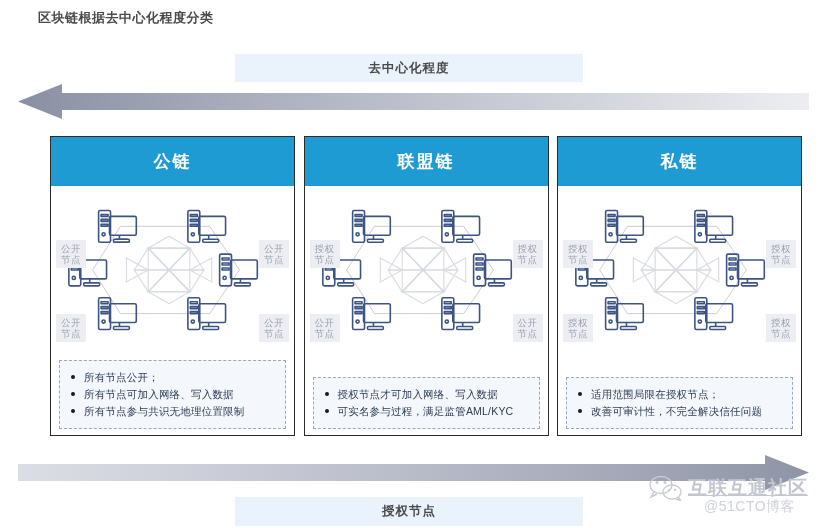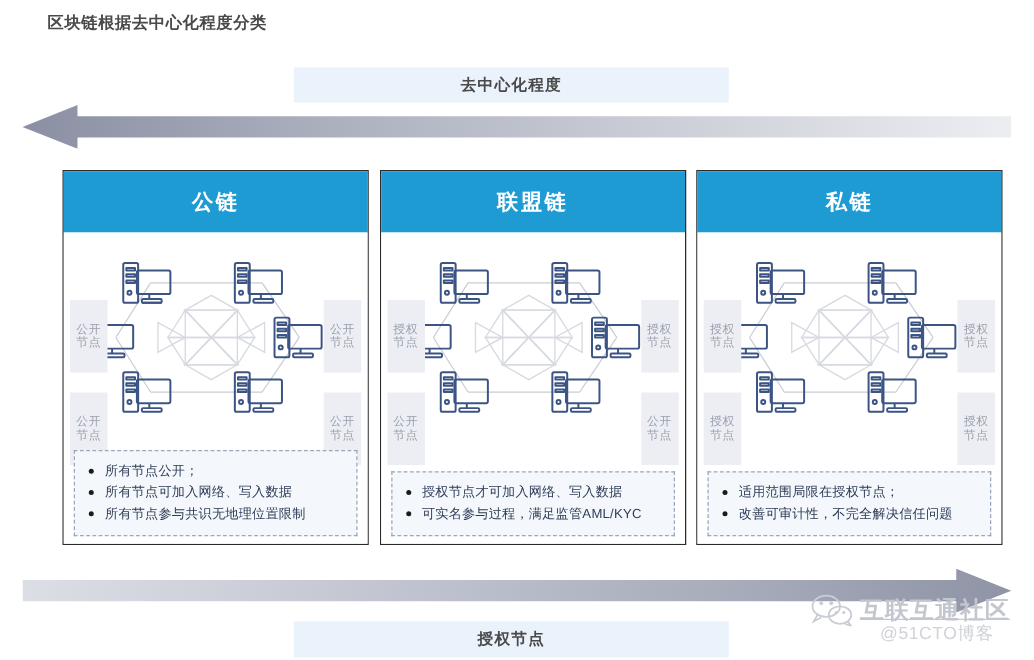--- a/index.html
+++ b/index.html
@@ -59,21 +59,21 @@
     position:absolute;left:0;top:0;width:100%;height:160px;
   }
   .diagram svg{display:block;width:100%;height:100%;}
 
   .node-label{
     position:absolute;
     background:#eceef4;
     color:#9aa0ad;
     font-size:9.5px;line-height:11px;
     width:30px;
-    padding:18px 2px;
+    padding:3px 2px;
     text-align:center;
     box-sizing:border-box;
     letter-spacing:0.5px;
   }
   .nl-tl{left:5px;top:54px;}
   .nl-tr{right:5px;top:54px;}
   .nl-bl{left:5px;top:128px;}
   .nl-br{right:5px;top:128px;}
 
   

